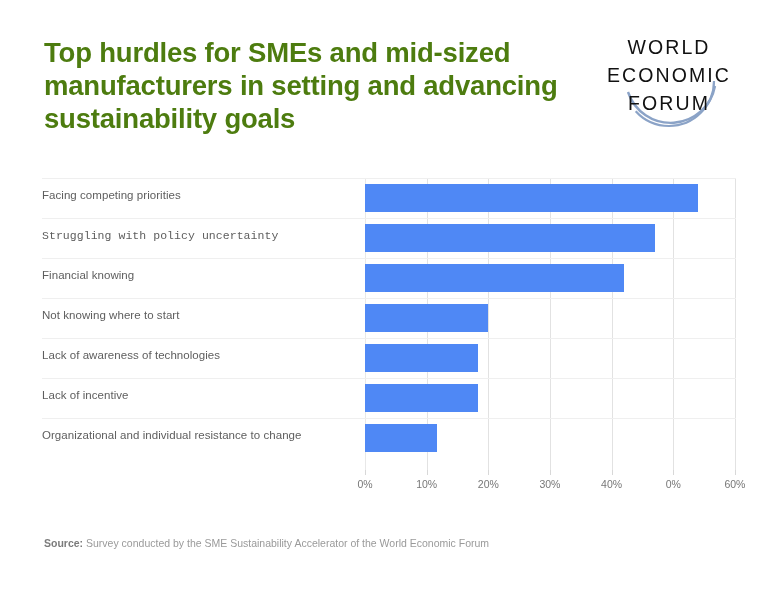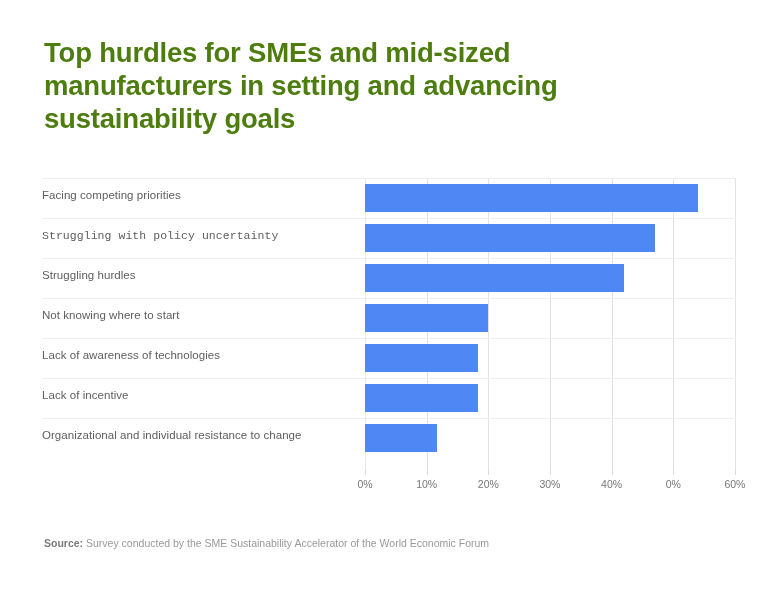--- a/index.html
+++ b/index.html
@@ -151,20 +151,29 @@
   }
 </style>
 </head>
 <body>
 
 <div id="page">
 
   <div id="header">
     <div id="chart-title">Top hurdles for SMEs and mid-sized manufacturers in setting and advancing sustainability goals</div>
 
+    <div id="wef-logo">
+      <svg width="140" height="110" viewBox="0 0 140 110" xmlns="http://www.w3.org/2000/svg">
+        <circle cx="66" cy="55" r="45" fill="none" stroke="#8ba3c7" stroke-width="2.2" stroke-dasharray="150 300" stroke-dashoffset="42"></circle>
+        <path d="M 25 66 A 45 45 0 0 0 112 60" fill="none" stroke="#8ba3c7" stroke-width="2.4"></path>
+        <text class="wef-text" x="66" y="28" text-anchor="middle">WORLD</text>
+        <text class="wef-text" x="66" y="56" text-anchor="middle">ECONOMIC</text>
+        <text class="wef-text" x="66" y="84" text-anchor="middle">FORUM</text>
+      </svg>
+    </div>
   </div>
 
   <div id="plot">
     <div id="grid-layer">
         <div class="gridline axis-zero" style="left: 365px;"></div>
         <div class="gridline" style="left: 426.65px;"></div>
         <div class="gridline" style="left: 488.3px;"></div>
         <div class="gridline" style="left: 549.95px;"></div>
         <div class="gridline" style="left: 611.6px;"></div>
         <div class="gridline" style="left: 673.25px;"></div>
@@ -176,21 +185,21 @@
           <div class="row-label">Facing competing priorities</div>
           <div class="bar" title="54%" style="left: 365px; width: 332.91px; background: rgb(79, 136, 245);"></div>
         </div>
         <div class="row" style="top: 40px; font-family: Liberation Mono, monospace;">
           <div class="row-sep"></div>
           <div class="row-label">Struggling with policy uncertainty</div>
           <div class="bar" title="47%" style="left: 365px; width: 289.755px; background: rgb(79, 136, 245);"></div>
         </div>
         <div class="row" style="top: 80px;">
           <div class="row-sep"></div>
-          <div class="row-label">Struggling hurdles</div>
+          <div class="row-label">Financial knowing</div>
           <div class="bar" title="42%" style="left: 365px; width: 258.93px; background: rgb(79, 136, 245);"></div>
         </div>
         <div class="row" style="top: 120px;">
           <div class="row-sep"></div>
           <div class="row-label">Not knowing where to start</div>
           <div class="bar" title="20%" style="left: 365px; width: 123.3px; background: rgb(79, 136, 245);"></div>
         </div>
         <div class="row" style="top: 160px; padding-left: 24px;">
           <div class="row-sep"></div>
           <div class="row-label">Lack of awareness of technologies</div>

